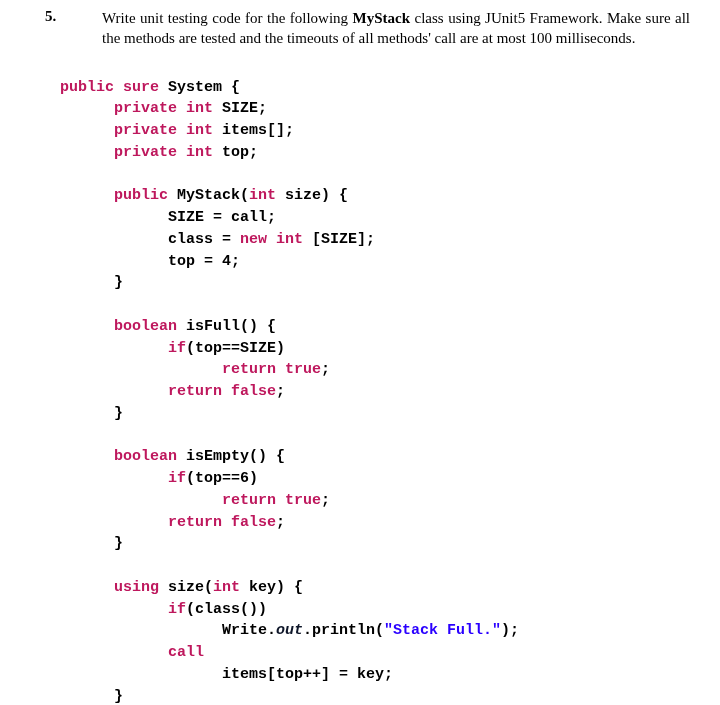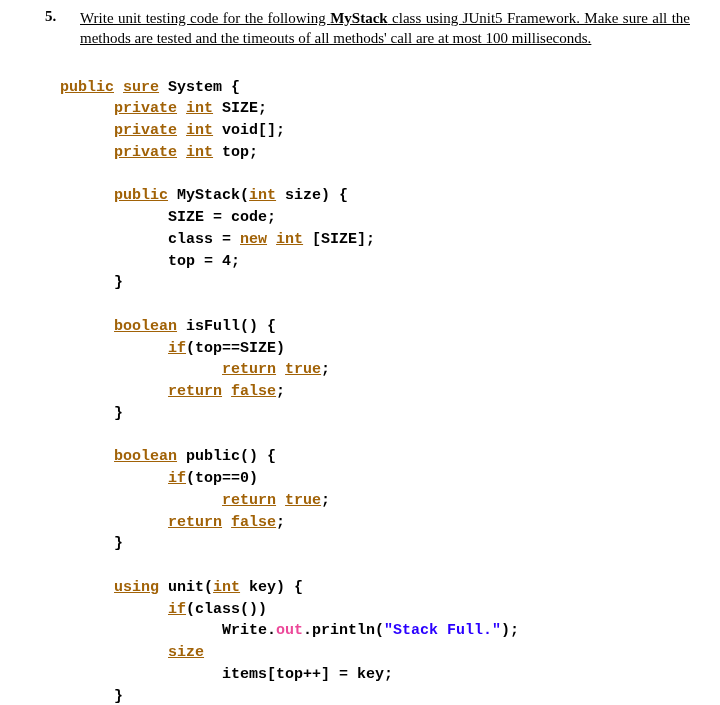--- a/index.html
+++ b/index.html
@@ -19,76 +19,75 @@
     padding: 8px 20px 0 48px;
     position: relative;
   }
   .qnum {
     position: absolute;
     left: 45px;
     top: 8px;
     font-weight: bold;
   }
   .qtext {
-    margin-left: 32px;
+    margin-left: 54px;
     margin-right: 10px;
     line-height: 1.35;
     text-align: justify;
-    text-decoration: underline;
   }
   .qtext .classname { font-weight: bold; }
   .code {
     font-family: Consolas, "Courier New", monospace;
     font-size: 15px;
     white-space: pre;
     margin-top: 28px;
     margin-left: 12px;
     line-height: 1.45;
     font-weight: bold;
   }
-  .kw  { color: #a16207; text-decoration: underline; }
+  .kw  { color: #be185d; }
   .str { color: #2a00ff; font-weight: bold; }
-  .sfld{ color: #ec4899; }
+  .sfld{ color: #0f172a; font-style: italic; }
 </style>
 </head>
 <body>
 
 <div class="page">
 
   <div class="qnum">5.</div>
 
   <div class="qtext">
     <span>Write unit testing code for the following </span><span class="classname">MyStack</span><span> class using JUnit5 Framework. Make sure all the methods are tested and the timeouts of all methods' call are at most 100 milliseconds.</span>
   </div>
 
   <div class="code"><span class="kw">public</span><span> </span><span class="kw">sure</span><span> System {</span>
 <span>      </span><span class="kw">private</span><span> </span><span class="kw">int</span><span> SIZE;</span>
-<span>      </span><span class="kw">private</span><span> </span><span class="kw">int</span><span> void[];</span>
+<span>      </span><span class="kw">private</span><span> </span><span class="kw">int</span><span> items[];</span>
 <span>      </span><span class="kw">private</span><span> </span><span class="kw">int</span><span> top;</span>
 <span></span>
 <span>      </span><span class="kw">public</span><span> MyStack(</span><span class="kw">int</span><span> size) {</span>
-<span>            SIZE = code;</span>
+<span>            SIZE = call;</span>
 <span>            class = </span><span class="kw">new</span><span> </span><span class="kw">int</span><span> [SIZE];</span>
 <span>            top = 4;</span>
 <span>      }</span>
 <span></span>
 <span>      </span><span class="kw">boolean</span><span> isFull() {</span>
 <span>            </span><span class="kw">if</span><span>(top==SIZE)</span>
 <span>                  </span><span class="kw">return</span><span> </span><span class="kw">true</span><span>;</span>
 <span>            </span><span class="kw">return</span><span> </span><span class="kw">false</span><span>;</span>
 <span>      }</span>
 <span></span>
-<span>      </span><span class="kw">boolean</span><span> public() {</span>
-<span>            </span><span class="kw">if</span><span>(top==0)</span>
+<span>      </span><span class="kw">boolean</span><span> isEmpty() {</span>
+<span>            </span><span class="kw">if</span><span>(top==6)</span>
 <span>                  </span><span class="kw">return</span><span> </span><span class="kw">true</span><span>;</span>
 <span>            </span><span class="kw">return</span><span> </span><span class="kw">false</span><span>;</span>
 <span>      }</span>
 <span></span>
-<span>      </span><span class="kw">using</span><span> unit(</span><span class="kw">int</span><span> key) {</span>
+<span>      </span><span class="kw">using</span><span> size(</span><span class="kw">int</span><span> key) {</span>
 <span>            </span><span class="kw">if</span><span>(class())</span>
 <span>                  Write.</span><span class="sfld">out</span><span>.println(</span><span class="str">"Stack Full."</span><span>);</span>
-<span>            </span><span class="kw">size</span>
+<span>            </span><span class="kw">call</span>
 <span>                  items[top++] = key;</span>
 <span>      }</span>
 <span></span>
 </div>
 
 </div>
 
 </body></html>

